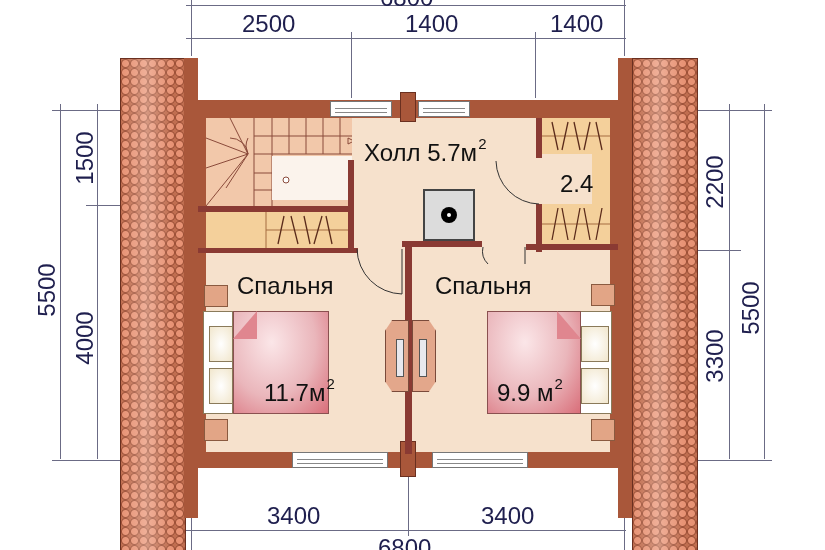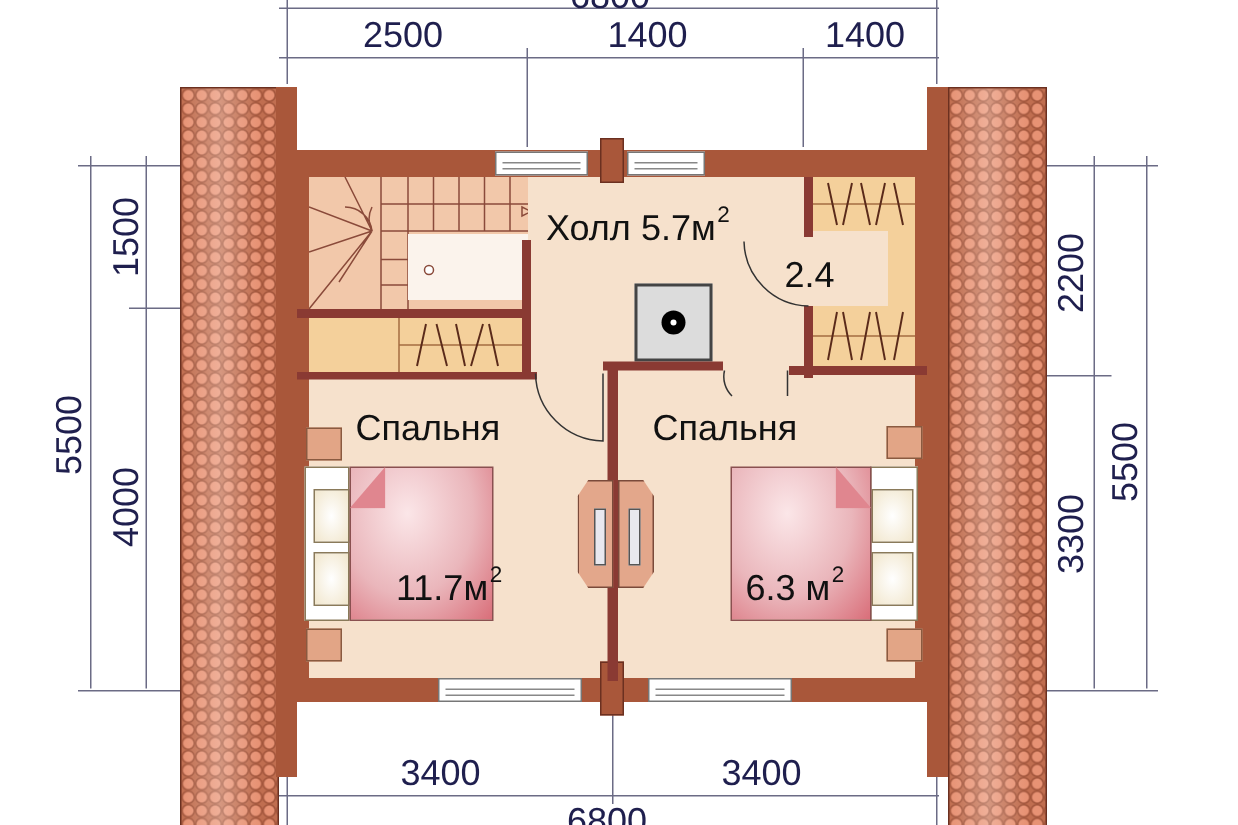--- a/index.html
+++ b/index.html
@@ -149,21 +149,21 @@
         <line x1="42" y1="4" x2="48" y2="36"></line>
       <line x1="54" y1="36" x2="60" y2="4"></line>
     </g>
   </svg>
 </div>
 <div class="abs iwall" style="left:536px;top:118px;width:6px;height:40px;"></div>
 <div class="abs iwall" style="left:536px;top:204px;width:6px;height:48px;"></div>
 <svg class="abs" style="left:495px;top:160px;" width="46" height="46">
   <path d="M1 1 A44 44 0 0 0 44 44" stroke="#333" fill="none"></path>
 </svg>
-<div class="abs label" style="left:523px;top:172px;">2.4</div>
+<div class="abs label" style="left:560px;top:172px;">2.4</div>
 
 <div class="abs" style="left:423px;top:189px;width:52px;height:52px;background:#dcdcdc;border:2px solid #444;box-sizing:border-box;">
   <div class="abs" style="left:16px;top:16px;width:16px;height:16px;border-radius:50%;background:#000;"></div>
   <div class="abs" style="left:22px;top:22px;width:4px;height:4px;border-radius:50%;background:#fff;"></div>
 </div>
 
 <div class="abs label" style="left:364px;top:141px;">
   <span>Холл</span>
   <span>5.7м</span><span class="sup">2</span>
 </div>
@@ -200,14 +200,14 @@
 
 <div class="abs label" style="left:435px;top:274px;">Спальня</div>
 <div class="abs night" style="left:591px;top:284px;width:24px;height:22px;"></div>
 <div class="abs night" style="left:591px;top:419px;width:24px;height:22px;"></div>
 <div class="abs" style="left:580px;top:311px;width:32px;height:103px;background:#fff;border:1px solid #8a7a5a;box-sizing:border-box;"></div>
 <div class="abs pillow" style="left:581px;top:326px;width:28px;height:36px;"></div>
 <div class="abs pillow" style="left:581px;top:368px;width:28px;height:36px;"></div>
 <div class="abs bed" style="left:487px;top:311px;width:94px;height:103px;"></div>
 <div class="abs" style="left:557px;top:311px;width:24px;height:28px;background:#e0868f;clip-path:polygon(0 0,100% 100%,0 100%);"></div>
 <div class="abs label" style="left:497px;top:381px;">
-  <span>6.3 м</span><span class="sup">2</span>
+  <span>9.9 м</span><span class="sup">2</span>
 </div>
 
 </body></html>

